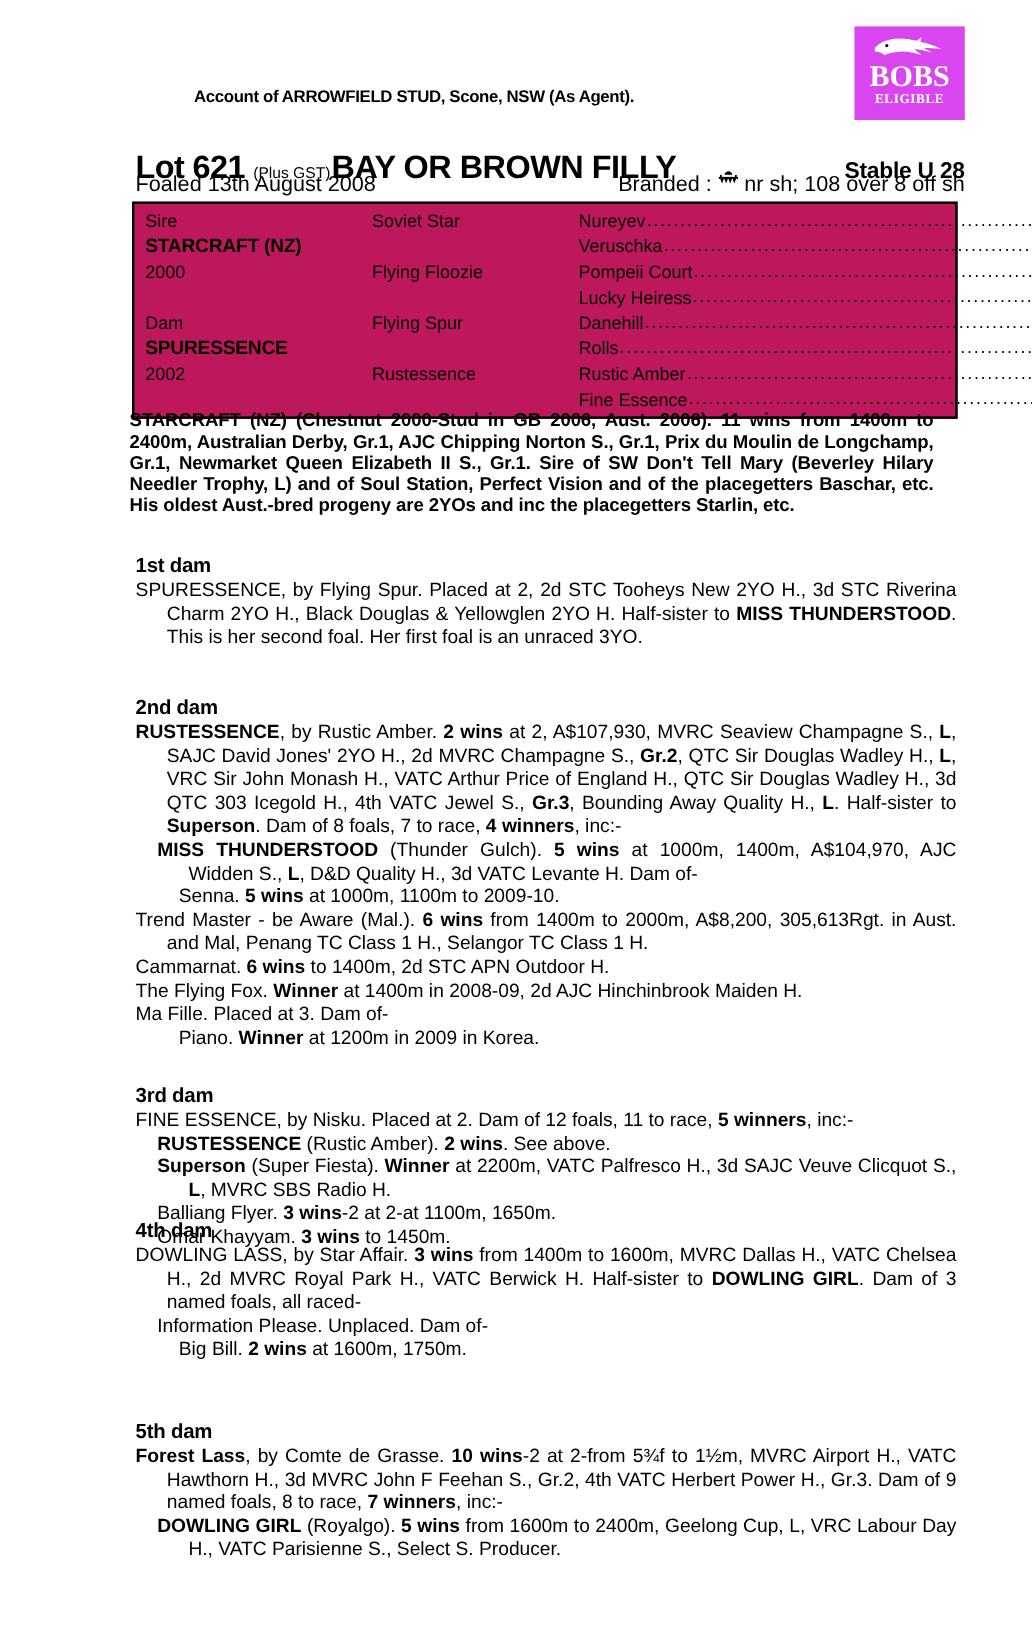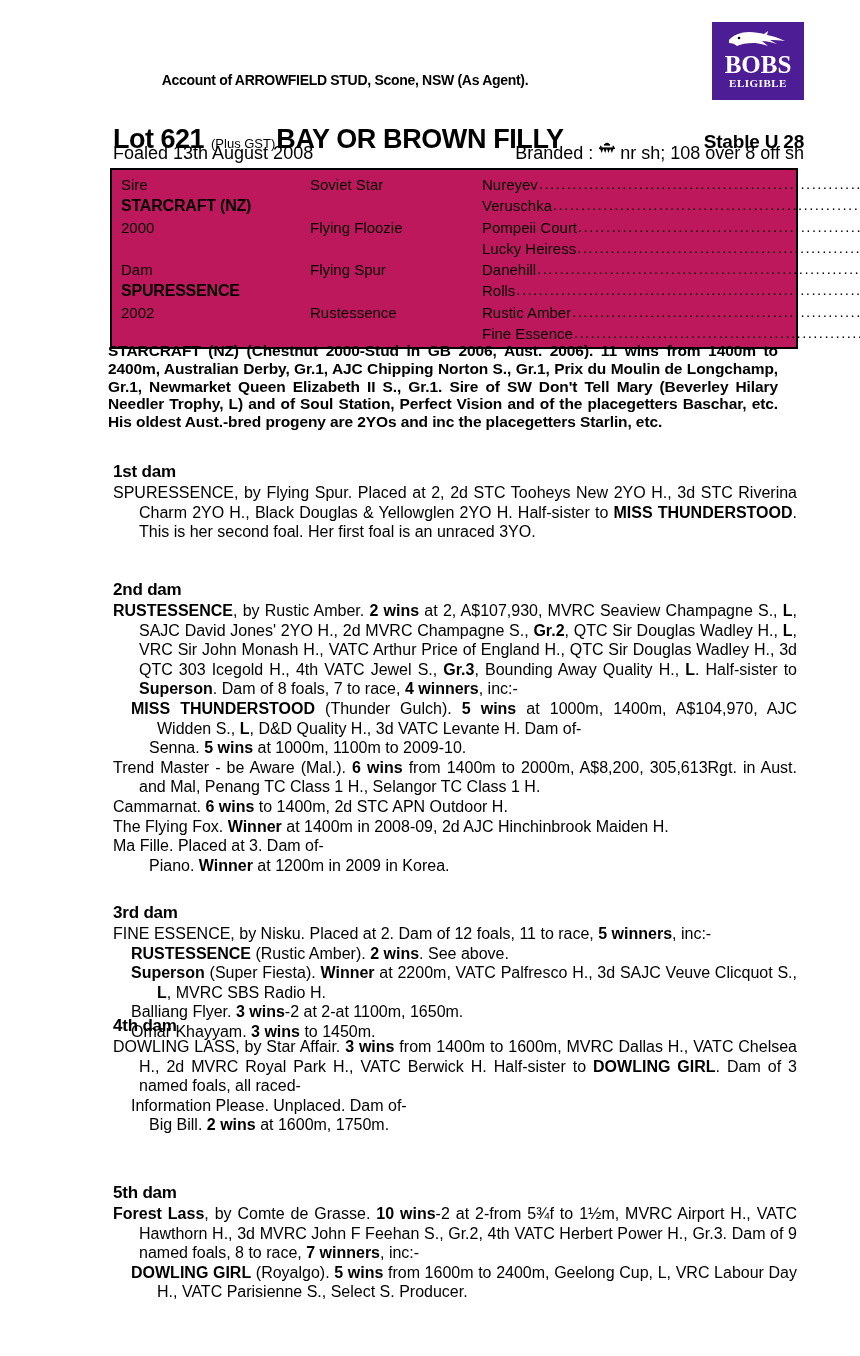--- a/index.html
+++ b/index.html
@@ -27,21 +27,21 @@
   .header {
     position: relative;
     height: 140px;
   }
   .bobs-logo {
     position: absolute;
     right: 56px;
     top: 22px;
     width: 92px;
     height: 78px;
-    background: #4c1d95;
+    background: #d946ef;
     color: #ffffff;
     display: flex;
     flex-direction: column;
     align-items: center;
     justify-content: flex-start;
     overflow: hidden;
   }
   .bobs-horse {
     margin-top: 5px;
     width: 62px;

